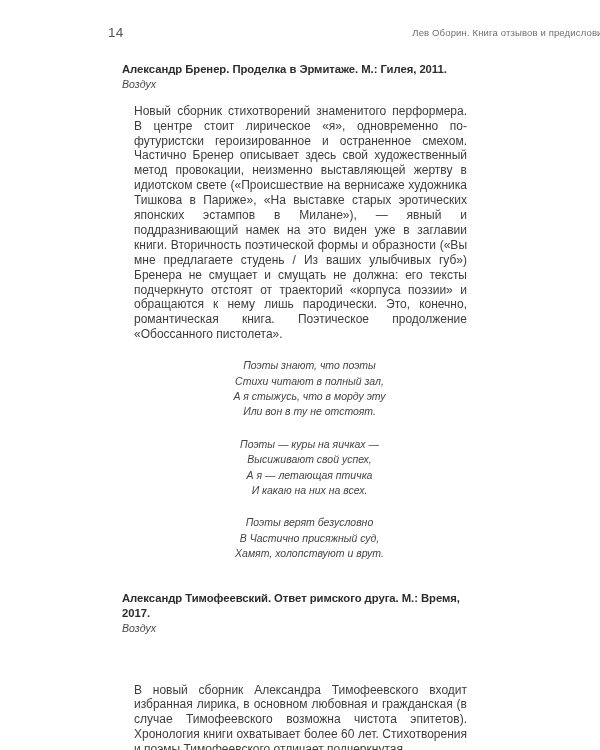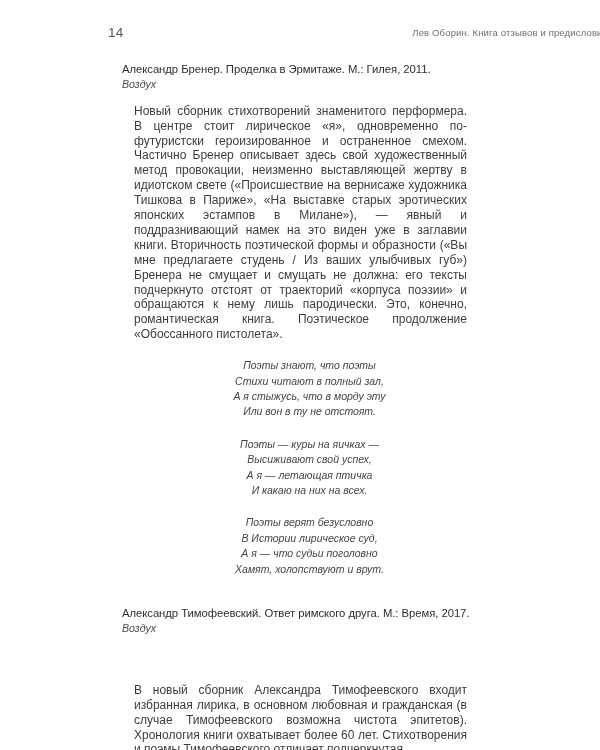--- a/index.html
+++ b/index.html
@@ -59,21 +59,21 @@
     left: 122px;
     top: 62px;
     width: 357px;
   }
 
   .entry { }
 
   .entry-title {
     font-size: 11.3px;
     line-height: 15.2px;
-    font-weight: normal;
+    font-weight: bold;
     color: #2d2d2d;
     letter-spacing: -0.05px;
     margin: 0;
   }
   .entry-source {
     font-size: 10.6px;
     line-height: 14.5px;
     font-style: italic;
     color: #4a4a4a;
     margin: 0 0 11px 0;
@@ -136,22 +136,21 @@
           <div class="verse-line">Или вон в ту не отстоят.</div>
         </div>
         <div class="stanza">
           <div class="verse-line">Поэты — куры на яичках —</div>
           <div class="verse-line">Высиживают свой успех,</div>
           <div class="verse-line">А я — летающая птичка</div>
           <div class="verse-line">И какаю на них на всех.</div>
         </div>
         <div class="stanza">
           <div class="verse-line">Поэты верят безусловно</div>
-          <div class="verse-line">В Истории лирическое суд,</div>
-          <div class="verse-line">А я — что судьи поголовно</div>
+          <div class="verse-line">В Частично присяжный суд,</div>
           <div class="verse-line">Хамят, холопствуют и врут.</div>
         </div>
       </div>
     </div>
 
     <div class="gap-after-verse"></div>
 
     <div class="entry">
       <div class="entry-title">Александр Тимофеевский. Ответ римского друга. М.: Время, 2017.</div>
       <div class="entry-source">Воздух</div>

